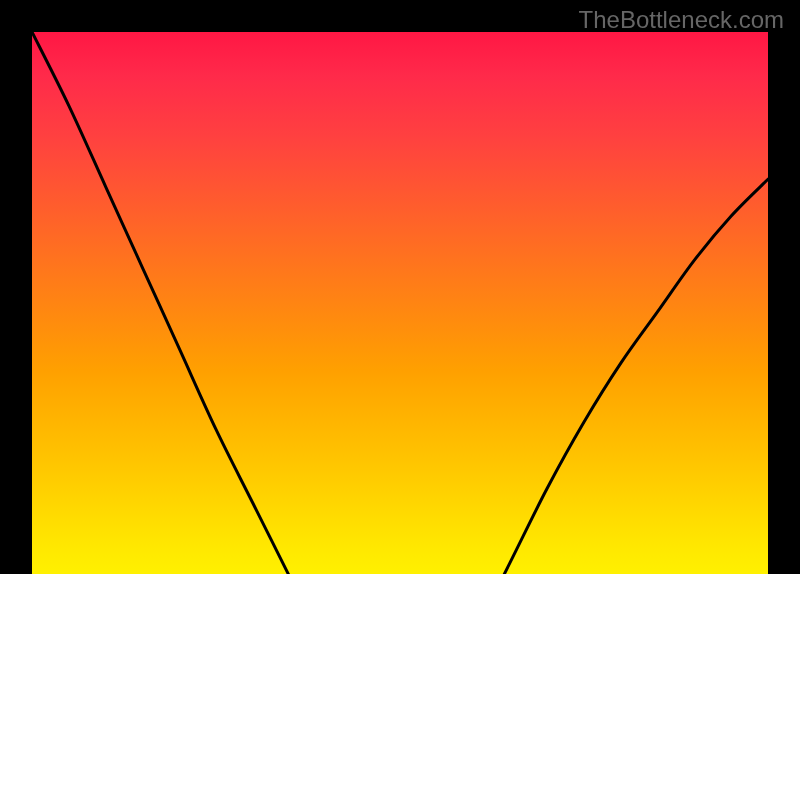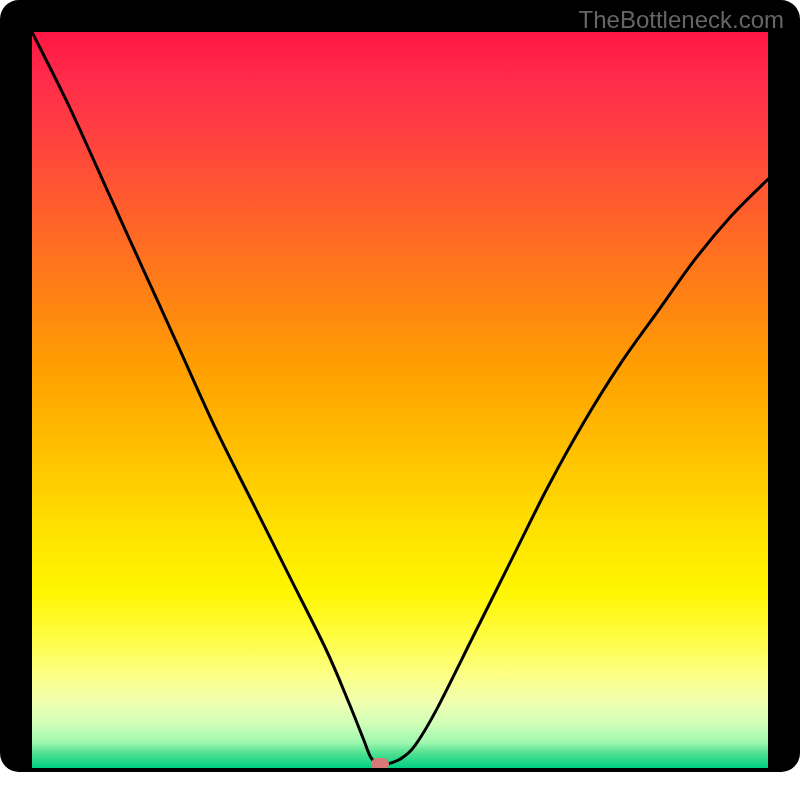--- a/index.html
+++ b/index.html
@@ -2,24 +2,23 @@
 <html><head>
 <meta charset="utf-8">
 <style>
   body {
     margin: 0;
     padding: 0;
     background: #fff;
   }
   .container {
     width: 800px;
-    height: 772px;
+    height: 574px;
     position: relative;
     background: #000;
-    border-radius: 19px;
   }
   .watermark {
     position: absolute;
     top: 6px;
     right: 16px;
     color: #666;
     font-family: Arial, sans-serif;
     font-size: 24px;
     font-weight: 500;
     z-index: 10;

